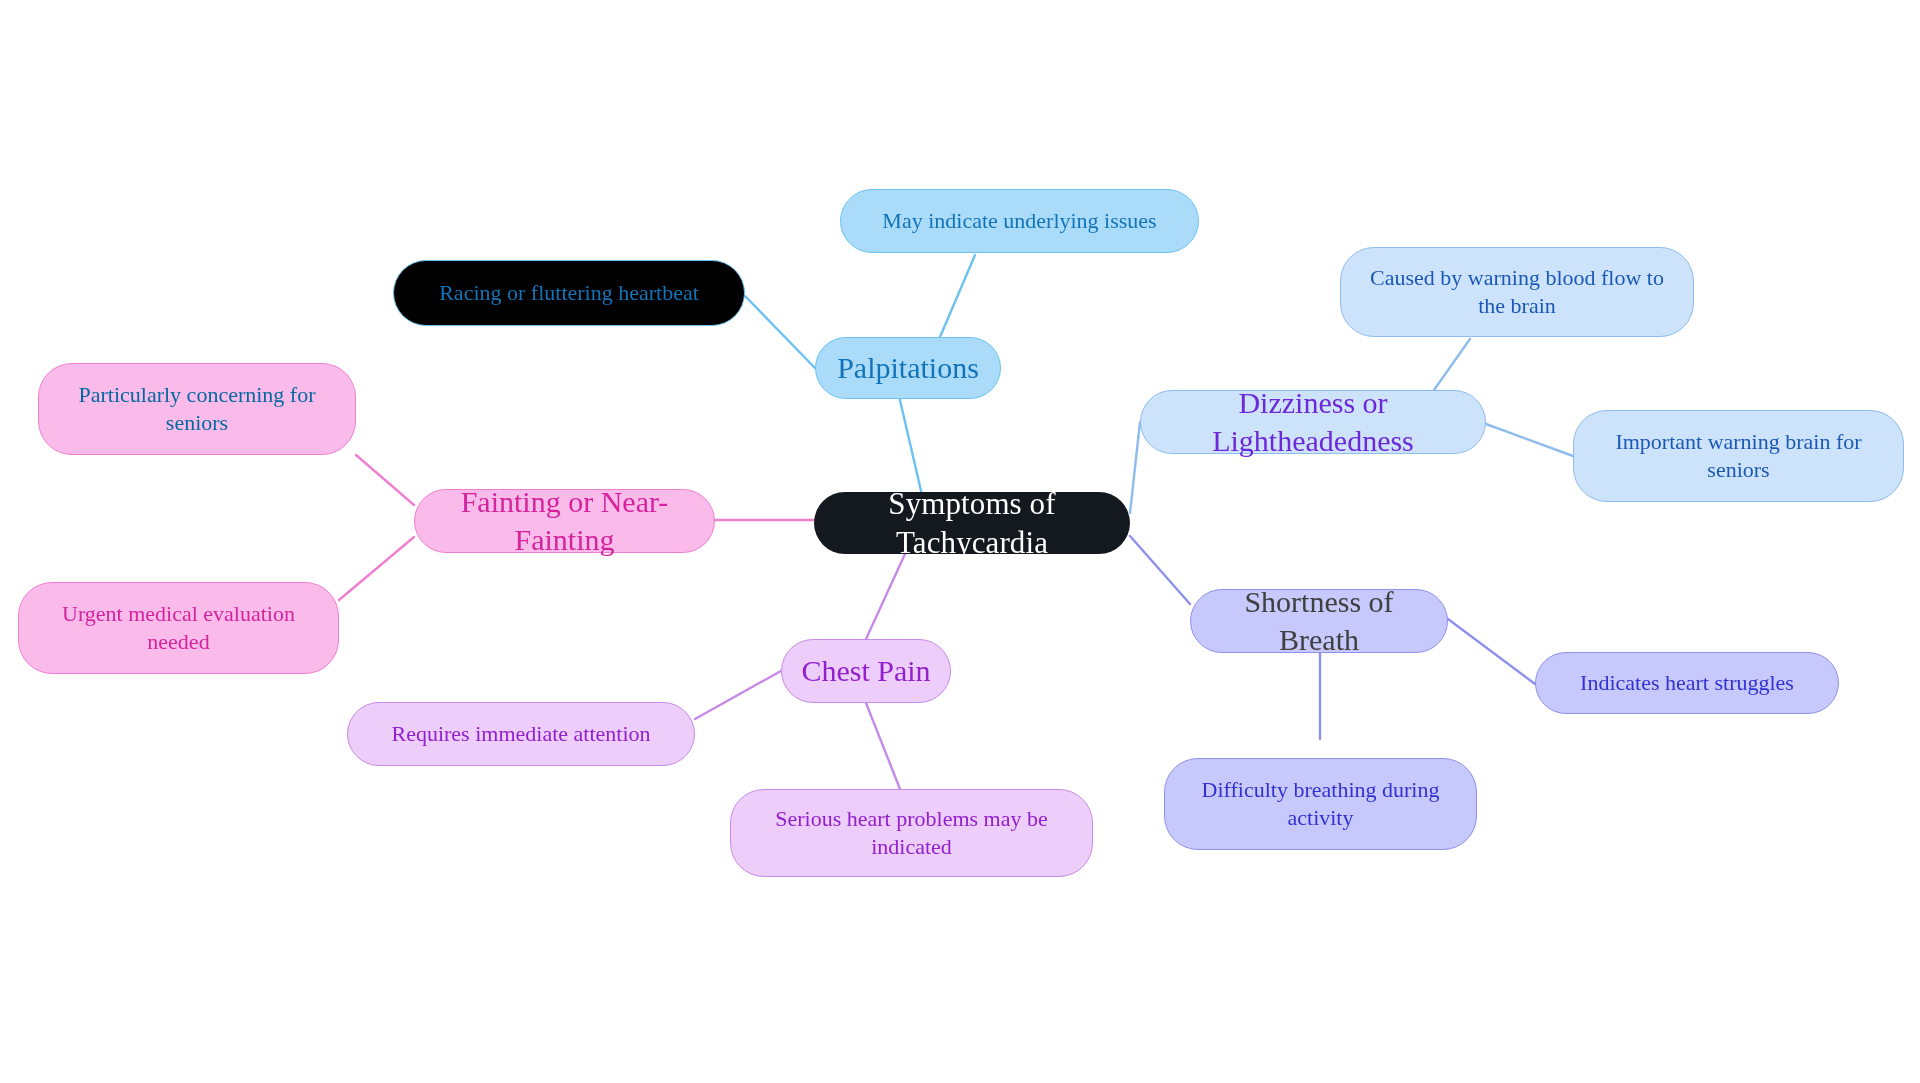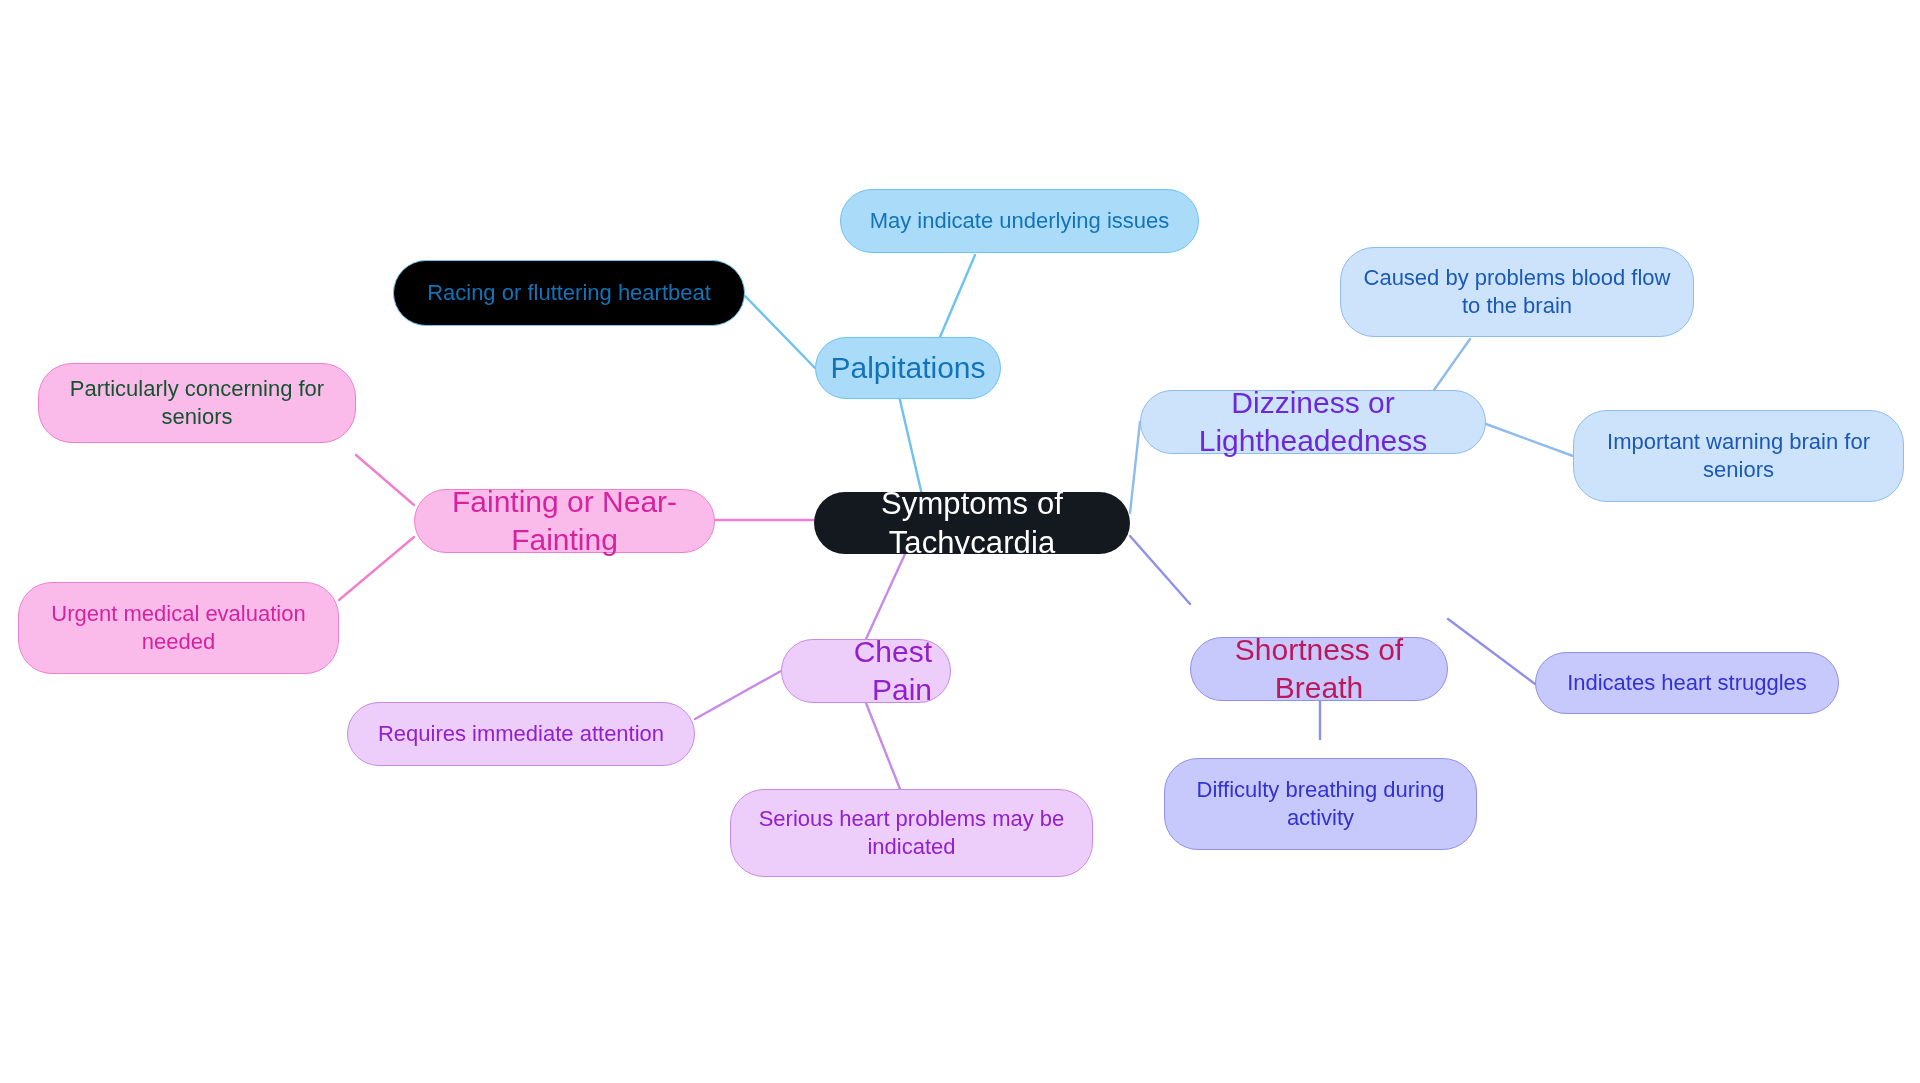--- a/index.html
+++ b/index.html
@@ -34,20 +34,21 @@
     display: flex;
     align-items: center;
     justify-content: center;
     text-align: center;
     border-radius: 999px;
     border-style: solid;
     border-width: 1px;
     line-height: 1.26;
     padding: 6px 18px;
     white-space: pre-line;
+    font-family: Liberation Serif, serif;
   }
   .node.root {
     border-radius: 38px;
     border-width: 0;
     font-size: 31px;
     letter-spacing: 0.1px;
   }
   .node.branch {
     font-size: 30px;
     border-radius: 36px;
@@ -77,25 +78,25 @@
       <line x1="814" y1="520" x2="715" y2="520" stroke="#f17fd0" stroke-width="2.4" stroke-linecap="round"></line>
       <line x1="414" y1="505" x2="356" y2="455" stroke="#f17fd0" stroke-width="2.4" stroke-linecap="round"></line>
       <line x1="414" y1="537" x2="339" y2="600" stroke="#f17fd0" stroke-width="2.4" stroke-linecap="round"></line>
     </svg>
   <div id="node-layer">
       <div class="node root" style="left: 814px; top: 492px; width: 316px; height: 62px; background: rgb(20, 24, 31); color: rgb(255, 255, 255);">Symptoms of Tachycardia</div>
       <div class="node branch" style="left: 815px; top: 337px; width: 186px; height: 62px; background: rgb(170, 220, 250); color: rgb(19, 115, 184); border-color: rgb(108, 194, 240);">Palpitations</div>
       <div class="node leaf" style="left: 393px; top: 260px; width: 352px; height: 66px; background: #000000; color: rgb(19, 115, 184); border-color: rgb(108, 194, 240);">Racing or fluttering heartbeat</div>
       <div class="node leaf" style="left: 840px; top: 189px; width: 359px; height: 64px; background: rgb(170, 220, 250); color: rgb(19, 115, 184); border-color: rgb(108, 194, 240);">May indicate underlying issues</div>
       <div class="node branch" style="left: 1140px; top: 390px; width: 346px; height: 64px; background: rgb(205, 227, 251); color: #6d28d9; border-color: rgb(142, 188, 237);">Dizziness or Lightheadedness</div>
-      <div class="node leaf" style="left: 1340px; top: 247px; width: 354px; height: 90px; background: rgb(205, 227, 251); color: rgb(26, 89, 181); border-color: rgb(142, 188, 237);">Caused by problems blood flow to the brain</div>
+      <div class="node leaf" style="left: 1340px; top: 247px; width: 354px; height: 90px; background: rgb(205, 227, 251); color: rgb(26, 89, 181); border-color: rgb(142, 188, 237);">Caused by warning blood flow to the brain</div>
       <div class="node leaf" style="left: 1573px; top: 410px; width: 331px; height: 92px; background: rgb(205, 227, 251); color: rgb(26, 89, 181); border-color: rgb(142, 188, 237);">Important warning brain for seniors</div>
-      <div class="node branch" style="left: 1190px; top: 589px; width: 258px; height: 64px; background: rgb(199, 200, 251); color: #be185d; border-color: rgb(143, 144, 236); margin-top: 48px;">Shortness of Breath</div>
+      <div class="node branch" style="left: 1190px; top: 589px; width: 258px; height: 64px; background: rgb(199, 200, 251); color: #404040; border-color: rgb(143, 144, 236);">Shortness of Breath</div>
       <div class="node leaf" style="left: 1535px; top: 652px; width: 304px; height: 62px; background: rgb(199, 200, 251); color: rgb(50, 50, 210); border-color: rgb(143, 144, 236);">Indicates heart struggles</div>
       <div class="node leaf" style="left: 1164px; top: 739px; width: 313px; height: 92px; background: rgb(199, 200, 251); color: rgb(50, 50, 210); border-color: rgb(143, 144, 236); margin-top: 19px;">Difficulty breathing during activity</div>
       <div class="node branch" style="left: 781px; top: 639px; width: 170px; height: 64px; background: rgb(237, 205, 250); color: rgb(146, 32, 205); border-color: rgb(200, 138, 232); text-align: right;">Chest Pain</div>
       <div class="node leaf" style="left: 347px; top: 702px; width: 348px; height: 64px; background: rgb(237, 205, 250); color: rgb(146, 32, 205); border-color: rgb(200, 138, 232);">Requires immediate attention</div>
       <div class="node leaf" style="left: 730px; top: 789px; width: 363px; height: 88px; background: rgb(237, 205, 250); color: rgb(146, 32, 205); border-color: rgb(200, 138, 232);">Serious heart problems may be indicated</div>
       <div class="node branch" style="left: 414px; top: 489px; width: 301px; height: 64px; background: rgb(251, 187, 234); color: rgb(213, 35, 158); border-color: rgb(241, 127, 208);">Fainting or Near-Fainting</div>
-      <div class="node leaf" style="left: 38px; top: 363px; width: 318px; height: 80px; background: rgb(251, 187, 234); color: #14532d; border-color: rgb(241, 127, 208);">Particularly concerning for seniors</div>
+      <div class="node leaf" style="left: 38px; top: 363px; width: 318px; height: 92px; background: rgb(251, 187, 234); color: #0369a1; border-color: rgb(241, 127, 208);">Particularly concerning for seniors</div>
       <div class="node leaf" style="left: 18px; top: 582px; width: 321px; height: 92px; background: rgb(251, 187, 234); color: rgb(213, 35, 158); border-color: rgb(241, 127, 208);">Urgent medical evaluation needed</div>
     </div>
 </div>
 
 </body></html>

